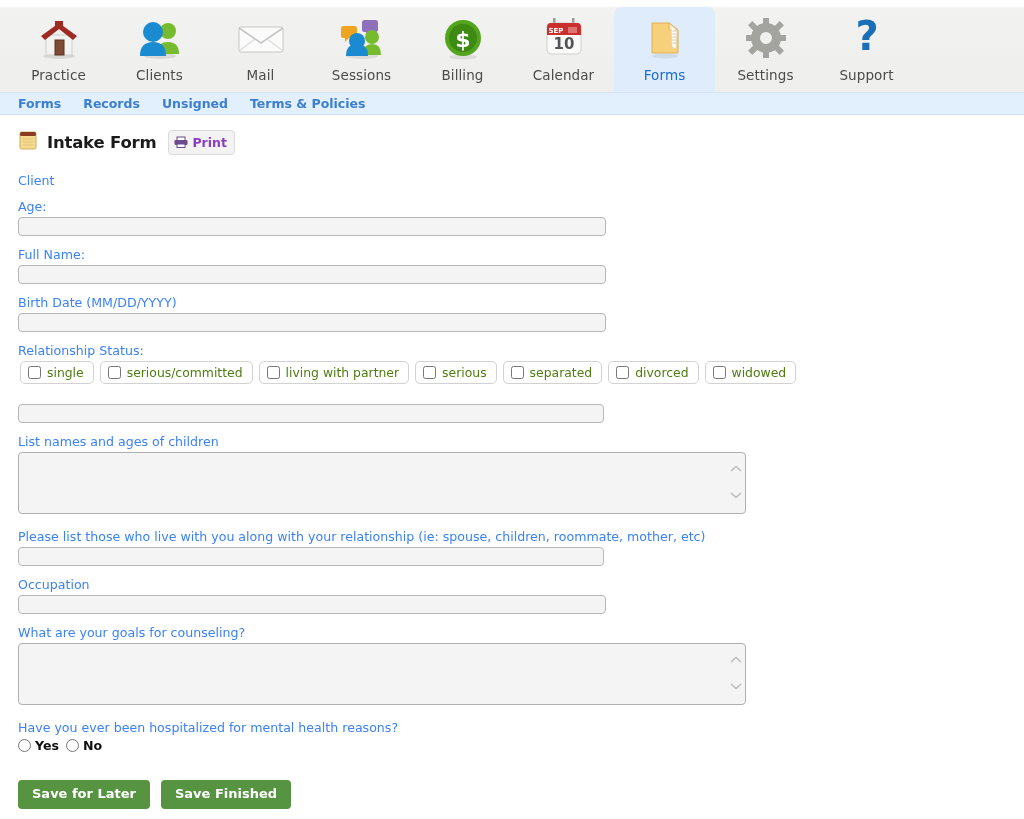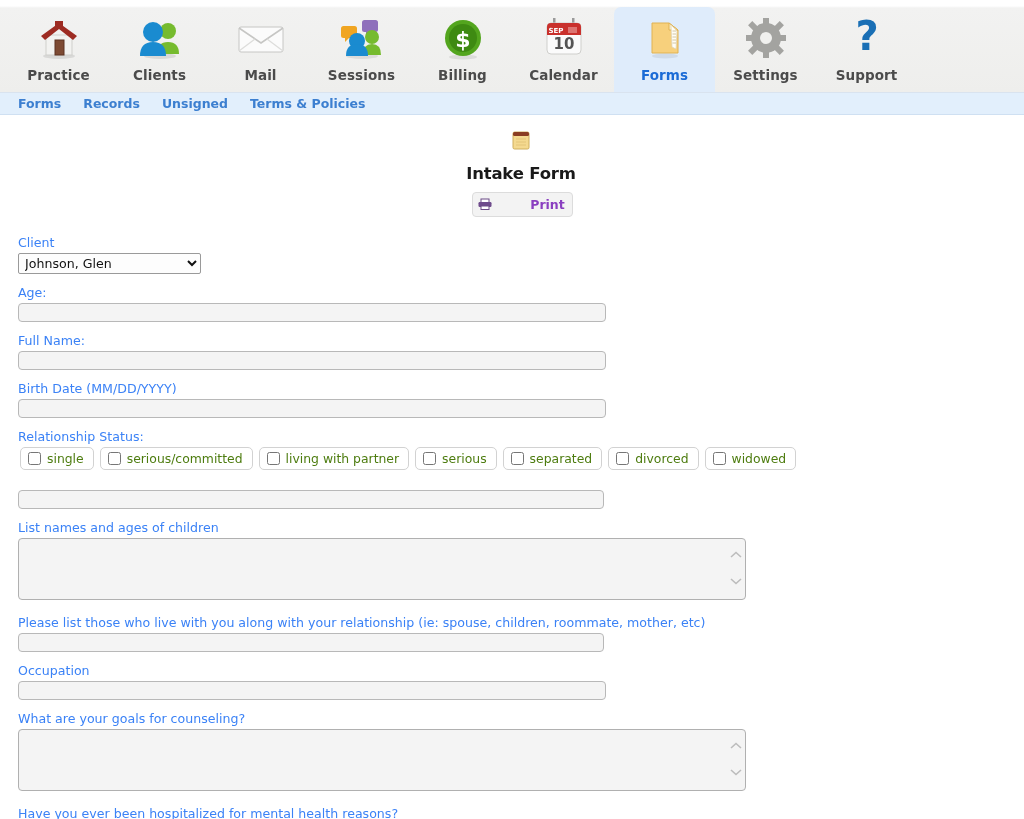--- a/index.html
+++ b/index.html
@@ -42,21 +42,21 @@
     height: 46px;
     width: 52px;
     display: flex;
     align-items: center;
     justify-content: center;
     position: relative;
   }
   .tab-label {
     margin-top: 5px;
     font-size: 13.5px;
-    font-weight: bold;
+    font-weight: normal;
     color: #4b4b4b;
     letter-spacing: 0.1px;
   }
   .tab.active .tab-label { color: #1b6bd6; }
 
   
   .subnav {
     height: 22px;
     background: #e2effc;
     display: flex;
@@ -73,21 +73,20 @@
   }
 
   
   .page { padding: 14px 0 0 18px; position: relative; }
 
   .title-row {
     display: flex;
     align-items: center;
     gap: 9px;
     margin-bottom: 18px;
-    flex-direction: column;
   }
   .title-text {
     font-size: 16.5px;
     font-weight: bold;
     color: #1a1a1a;
     letter-spacing: -0.2px;
   }
   .print-btn {
     display: inline-flex;
     align-items: center;
@@ -96,21 +95,20 @@
     border: 1px solid #dcdcdc;
     border-radius: 4px;
     padding: 2px 7px 2px 5px;
     cursor: pointer;
     margin-left: 3px;
   }
   .print-btn .lbl {
     font-size: 12.5px;
     color: #8a3fc0;
     font-weight: bold;
-    margin-left: 34px;
   }
 
   .field { margin-bottom: 11px; }
   .flabel {
     font-size: 12.6px;
     color: #3b82f6;
     display: block;
     margin-bottom: 3px;
     line-height: 15px;
   }
@@ -387,23 +385,20 @@
           <rect x="0.5" y="4" width="13" height="5" rx="1.2" fill="#6e4b8c"></rect>
           <rect x="3" y="8" width="8" height="3.5" fill="#ffffff" stroke="#6b4a86"></rect>
         </svg>
       </span>
       <span class="lbl">Print</span>
     </span>
   </div>
 
   <div class="field">
     <label class="flabel">Client</label>
-    <select class="sel">
-      <option>Johnson, Glen</option>
-    </select>
   </div>
 
   <div class="field">
     <label class="flabel">Age:</label>
     <input class="txt" style="width: 588px;" type="text" value="">
   </div>
 
   <div class="field">
     <label class="flabel">Full Name:</label>
     <input class="txt" style="width: 588px;" type="text" value="">

